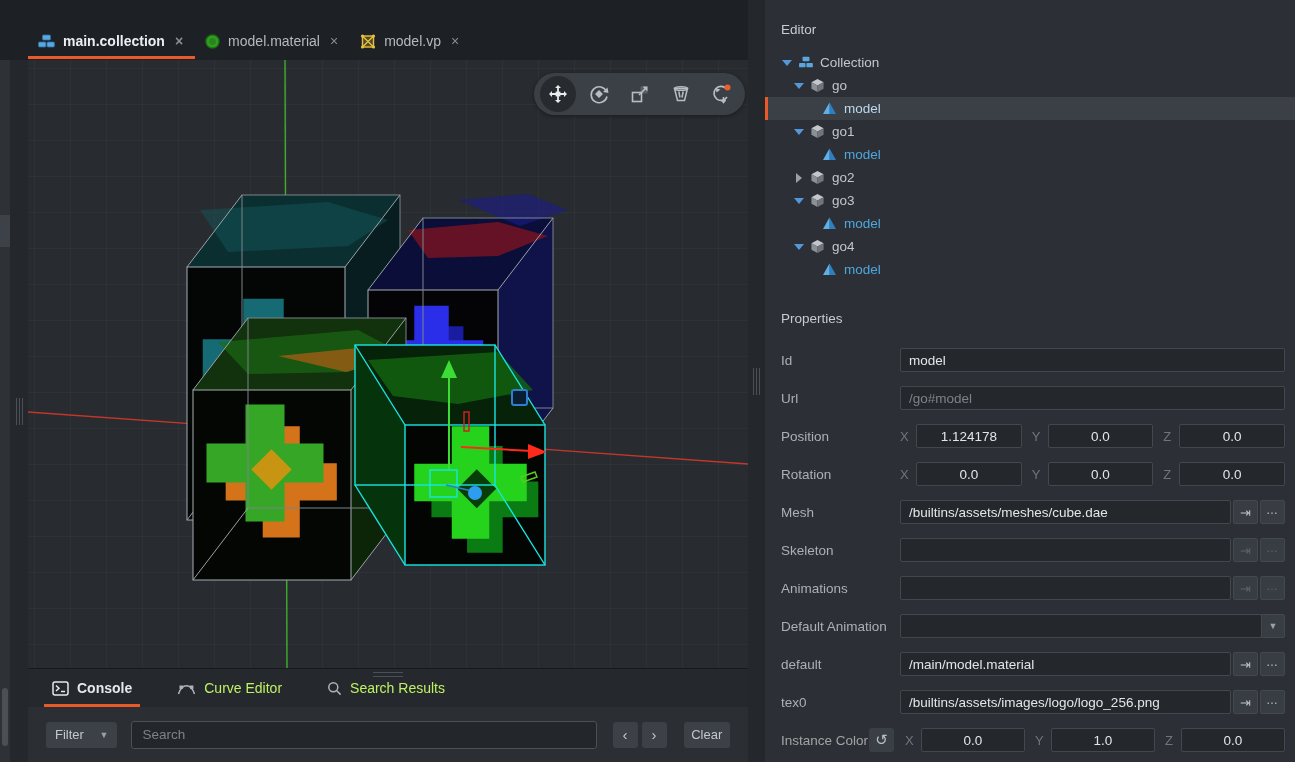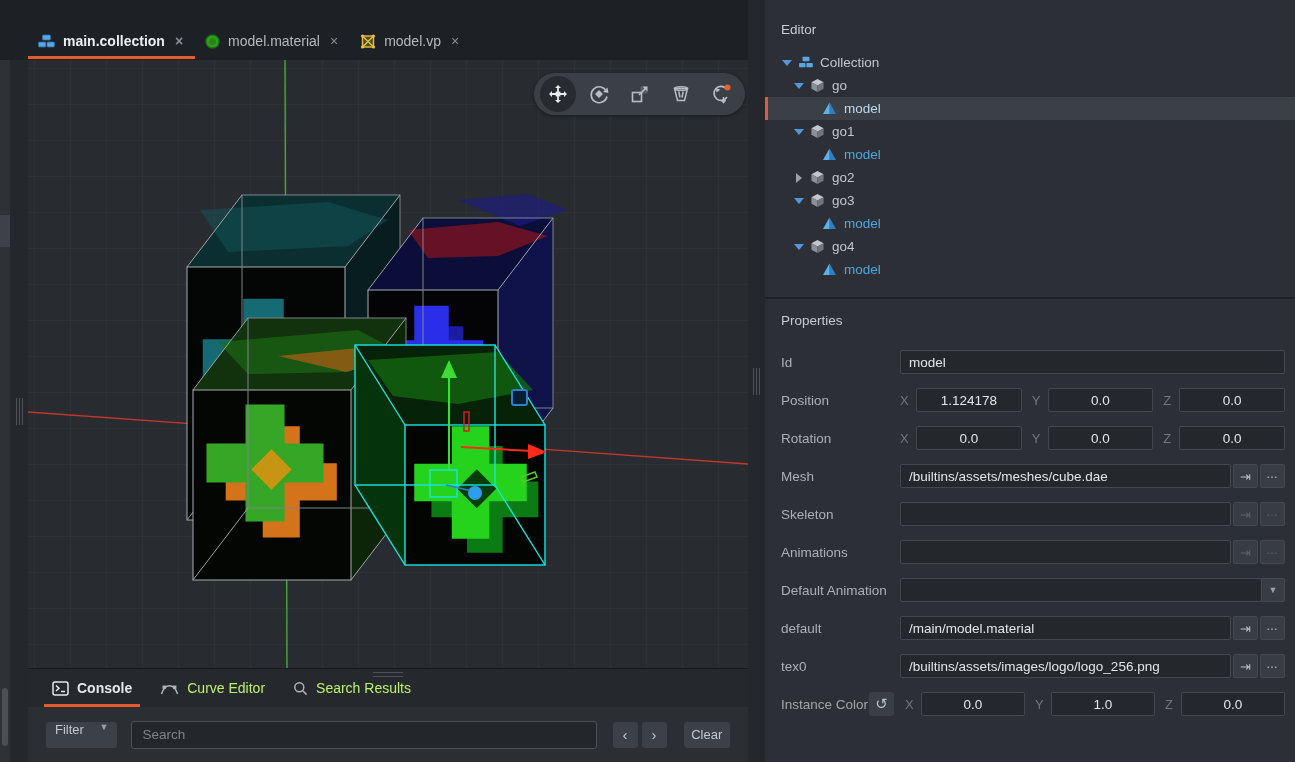--- a/index.html
+++ b/index.html
@@ -34,26 +34,26 @@
       display:flex;align-items:center;padding:0 3px;box-shadow:0 1px 4px rgba(0,0,0,.35);}
   .tool{width:41px;height:42px;display:flex;align-items:center;justify-content:center;border-radius:50%;}
   .tool.selected{position:relative;}
   .tool.selected::before{content:"";position:absolute;width:36px;height:36px;border-radius:50%;background:#272a2f;}
   .tool svg{position:relative;display:block;}
 
   
   .console{height:94px;background:#25282d;border-top:1px solid #17191c;display:flex;flex-direction:column;position:relative;}
   .hsplit{position:absolute;top:3px;left:50%;transform:translateX(-50%);display:flex;flex-direction:column;gap:3px;}
   .hsplit i{width:30px;height:1px;background:#4a5057;}
-  .console-tabs{height:38px;display:flex;align-items:flex-end;padding-left:10px;gap:0;}
+  .console-tabs{height:38px;display:flex;align-items:flex-end;padding-left:10px;gap:17px;}
   .ctab{display:flex;align-items:center;gap:8px;height:38px;padding:0 14px;position:relative;font-size:14px;color:#bef264;}
   .ctab.active{color:#e6e9eb;font-weight:bold;}
   .ctab.active::after{content:"";position:absolute;left:6px;right:6px;bottom:0;height:3px;background:#e85a2a;}
   .console-toolbar{flex:1;background:#2b2f34;display:flex;align-items:center;padding:0 18px;gap:14px;}
-  .filter-btn{width:72px;height:26px;background:#3c4047;border-radius:3px;display:flex;
+  .filter-btn{width:72px;height:26px;background:#3c4047;border-radius:3px;display:flex;align-items:center;
       justify-content:space-between;padding:0 9px;font-size:13px;color:#c3c8cd;}
   .filter-btn .caret{font-size:9px;color:#9aa0a6;}
   .search-input{width:470px;height:28px;background:#23262a;border:1px solid #4b5056;border-radius:3px;
       padding:0 10px;font-size:13.5px;color:#dfe2e5;outline:none;font-family:"Liberation Sans",sans-serif;}
   .search-input::placeholder{color:#7d838a;}
   .nav-btn{width:25px;height:26px;background:#3c4047;border-radius:3px;display:flex;align-items:center;
       justify-content:center;color:#c3c8cd;font-size:15px;}
   .nav-group{display:flex;gap:4px;margin-left:2px;}
   .clear-btn{width:47px;height:26px;background:#3c4047;border-radius:3px;display:flex;align-items:center;
       justify-content:center;font-size:13px;color:#c3c8cd;margin-left:3px;}
@@ -486,20 +486,26 @@
 
     <div class="props">
 
       <div class="prop-row">
         <span class="prop-label">Id</span>
         <div class="field">
           <input type="text" value="model" style="">
         </div>
       </div>
 
+      <div class="prop-row">
+        <span class="prop-label">Url</span>
+        <div class="field gray">
+          <input type="text" value="/go#model" style="">
+        </div>
+      </div>
 
       <div class="prop-row">
         <span class="prop-label">Position</span>
         <div class="vec">
           <div class="part">
               <span class="axis">X</span>
             <div class="field">
                 <input value="1.124178" style="">
               </div>
             </div>

